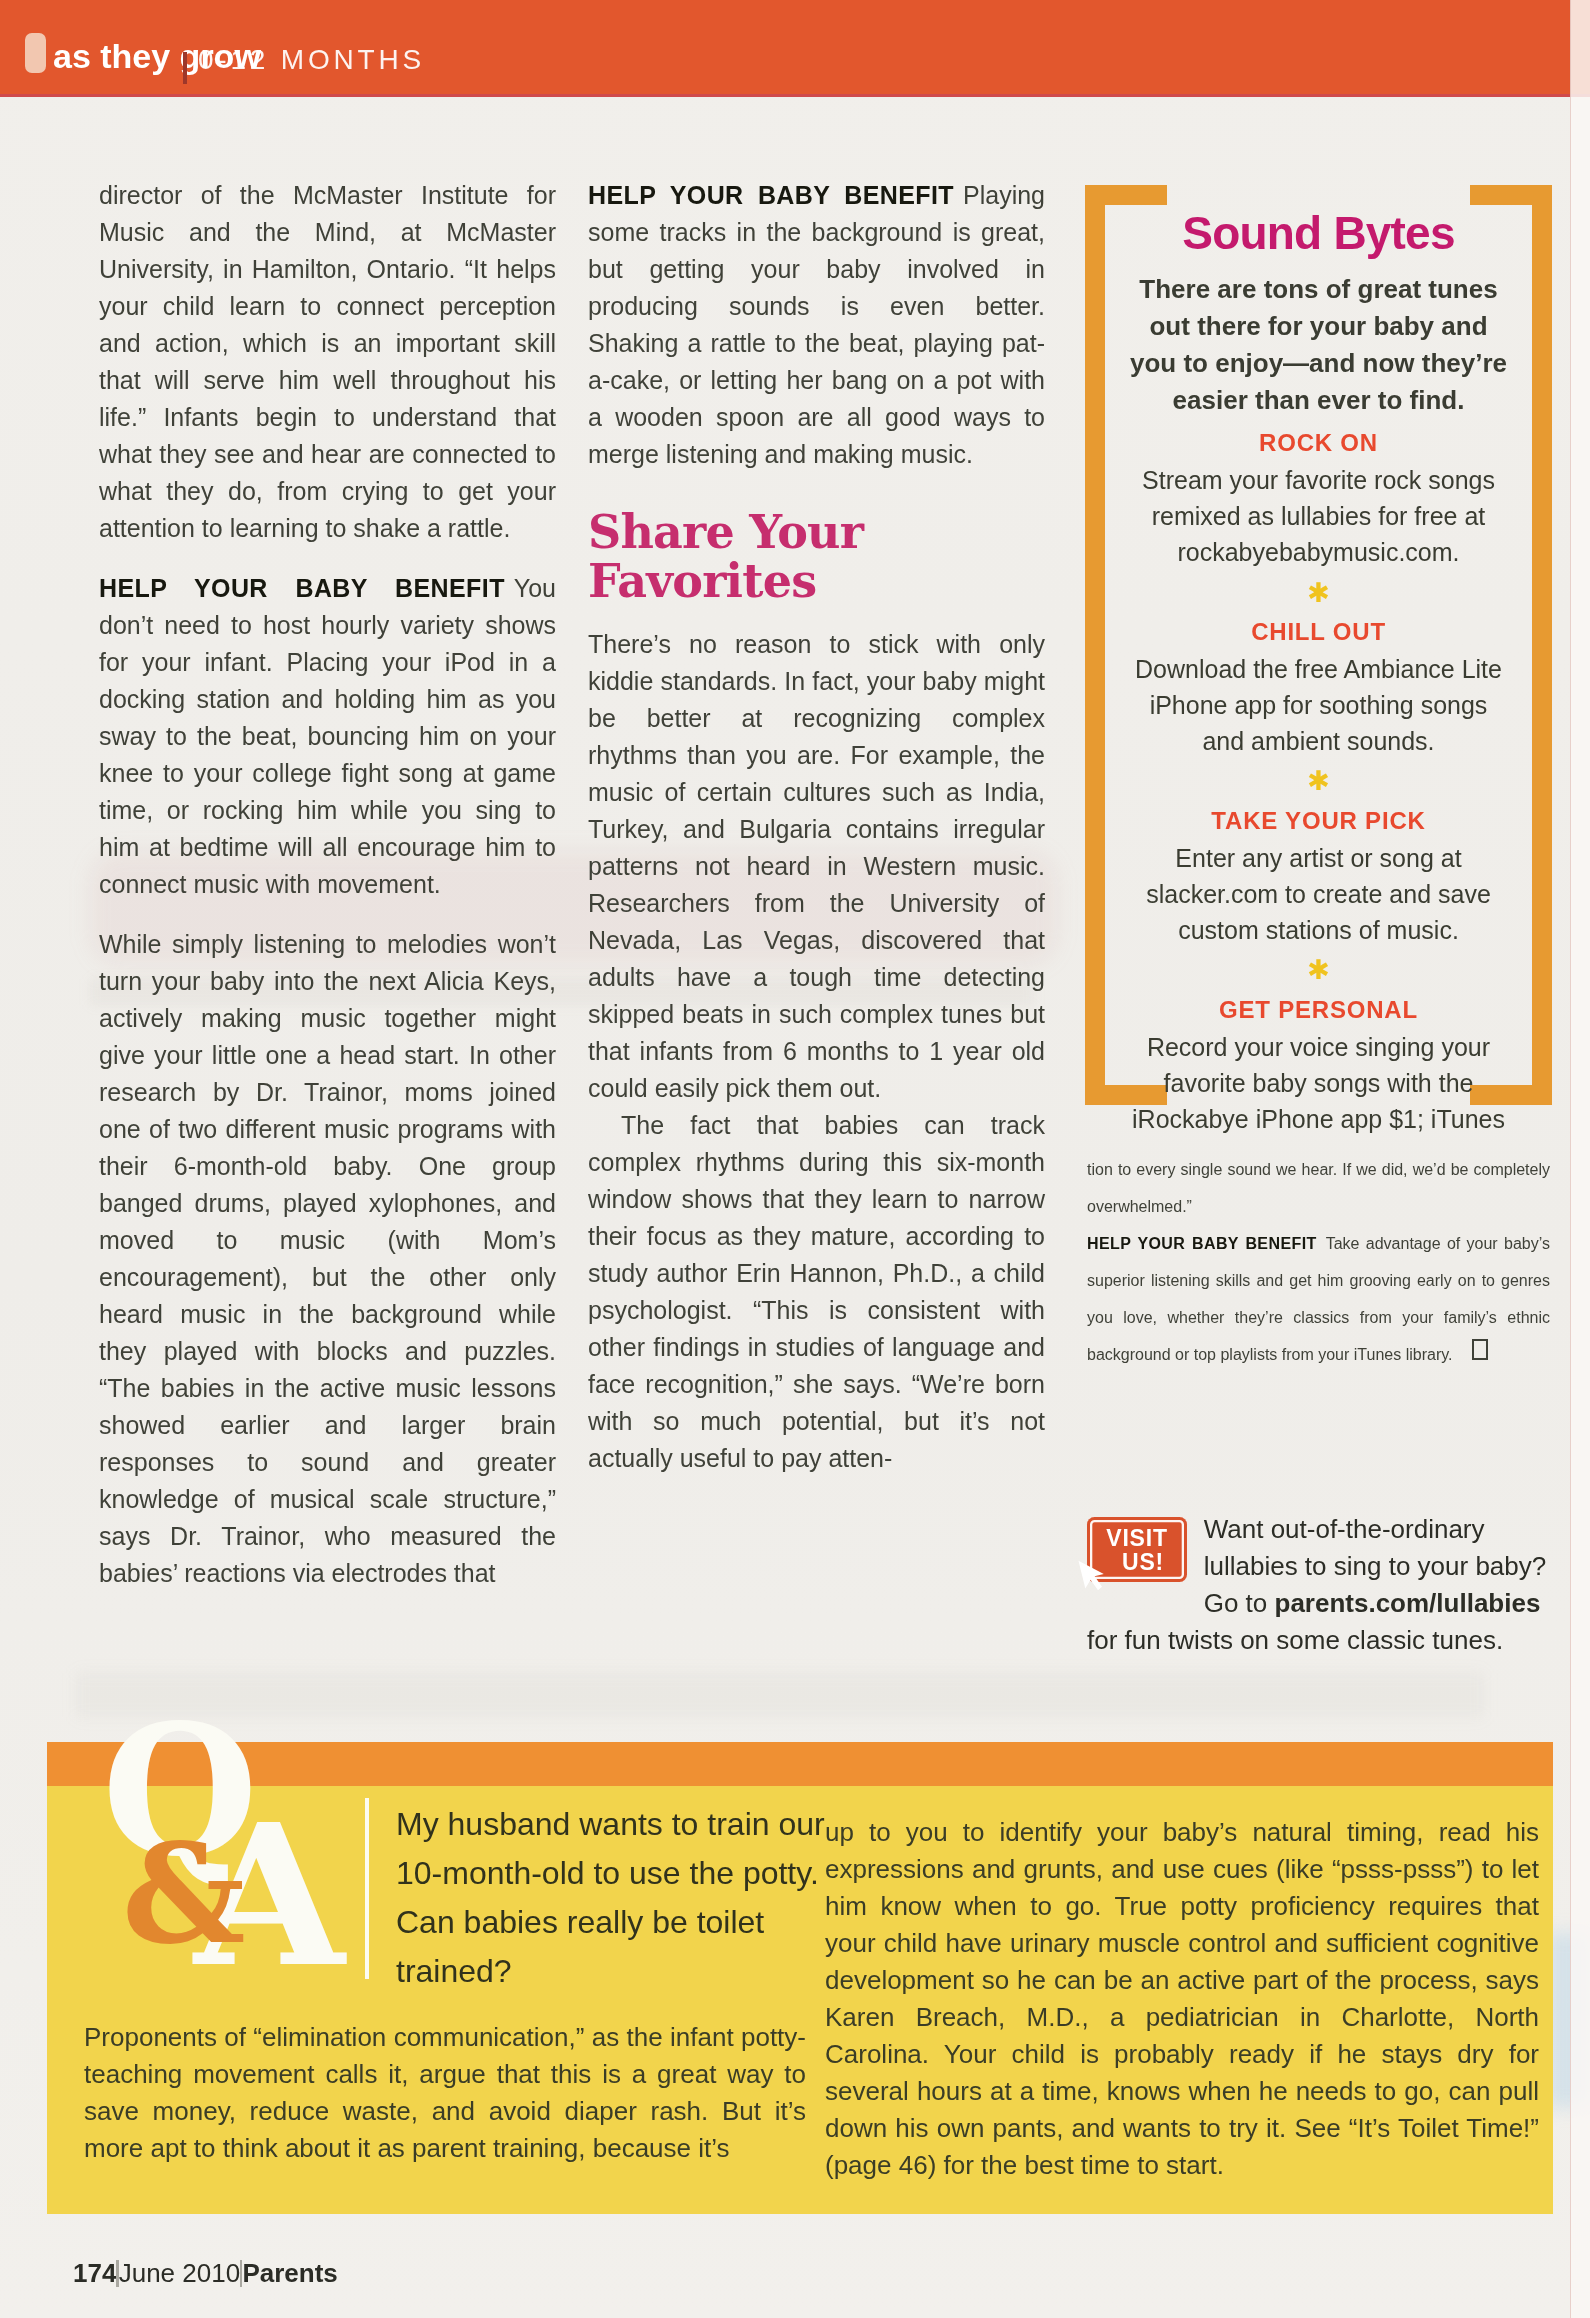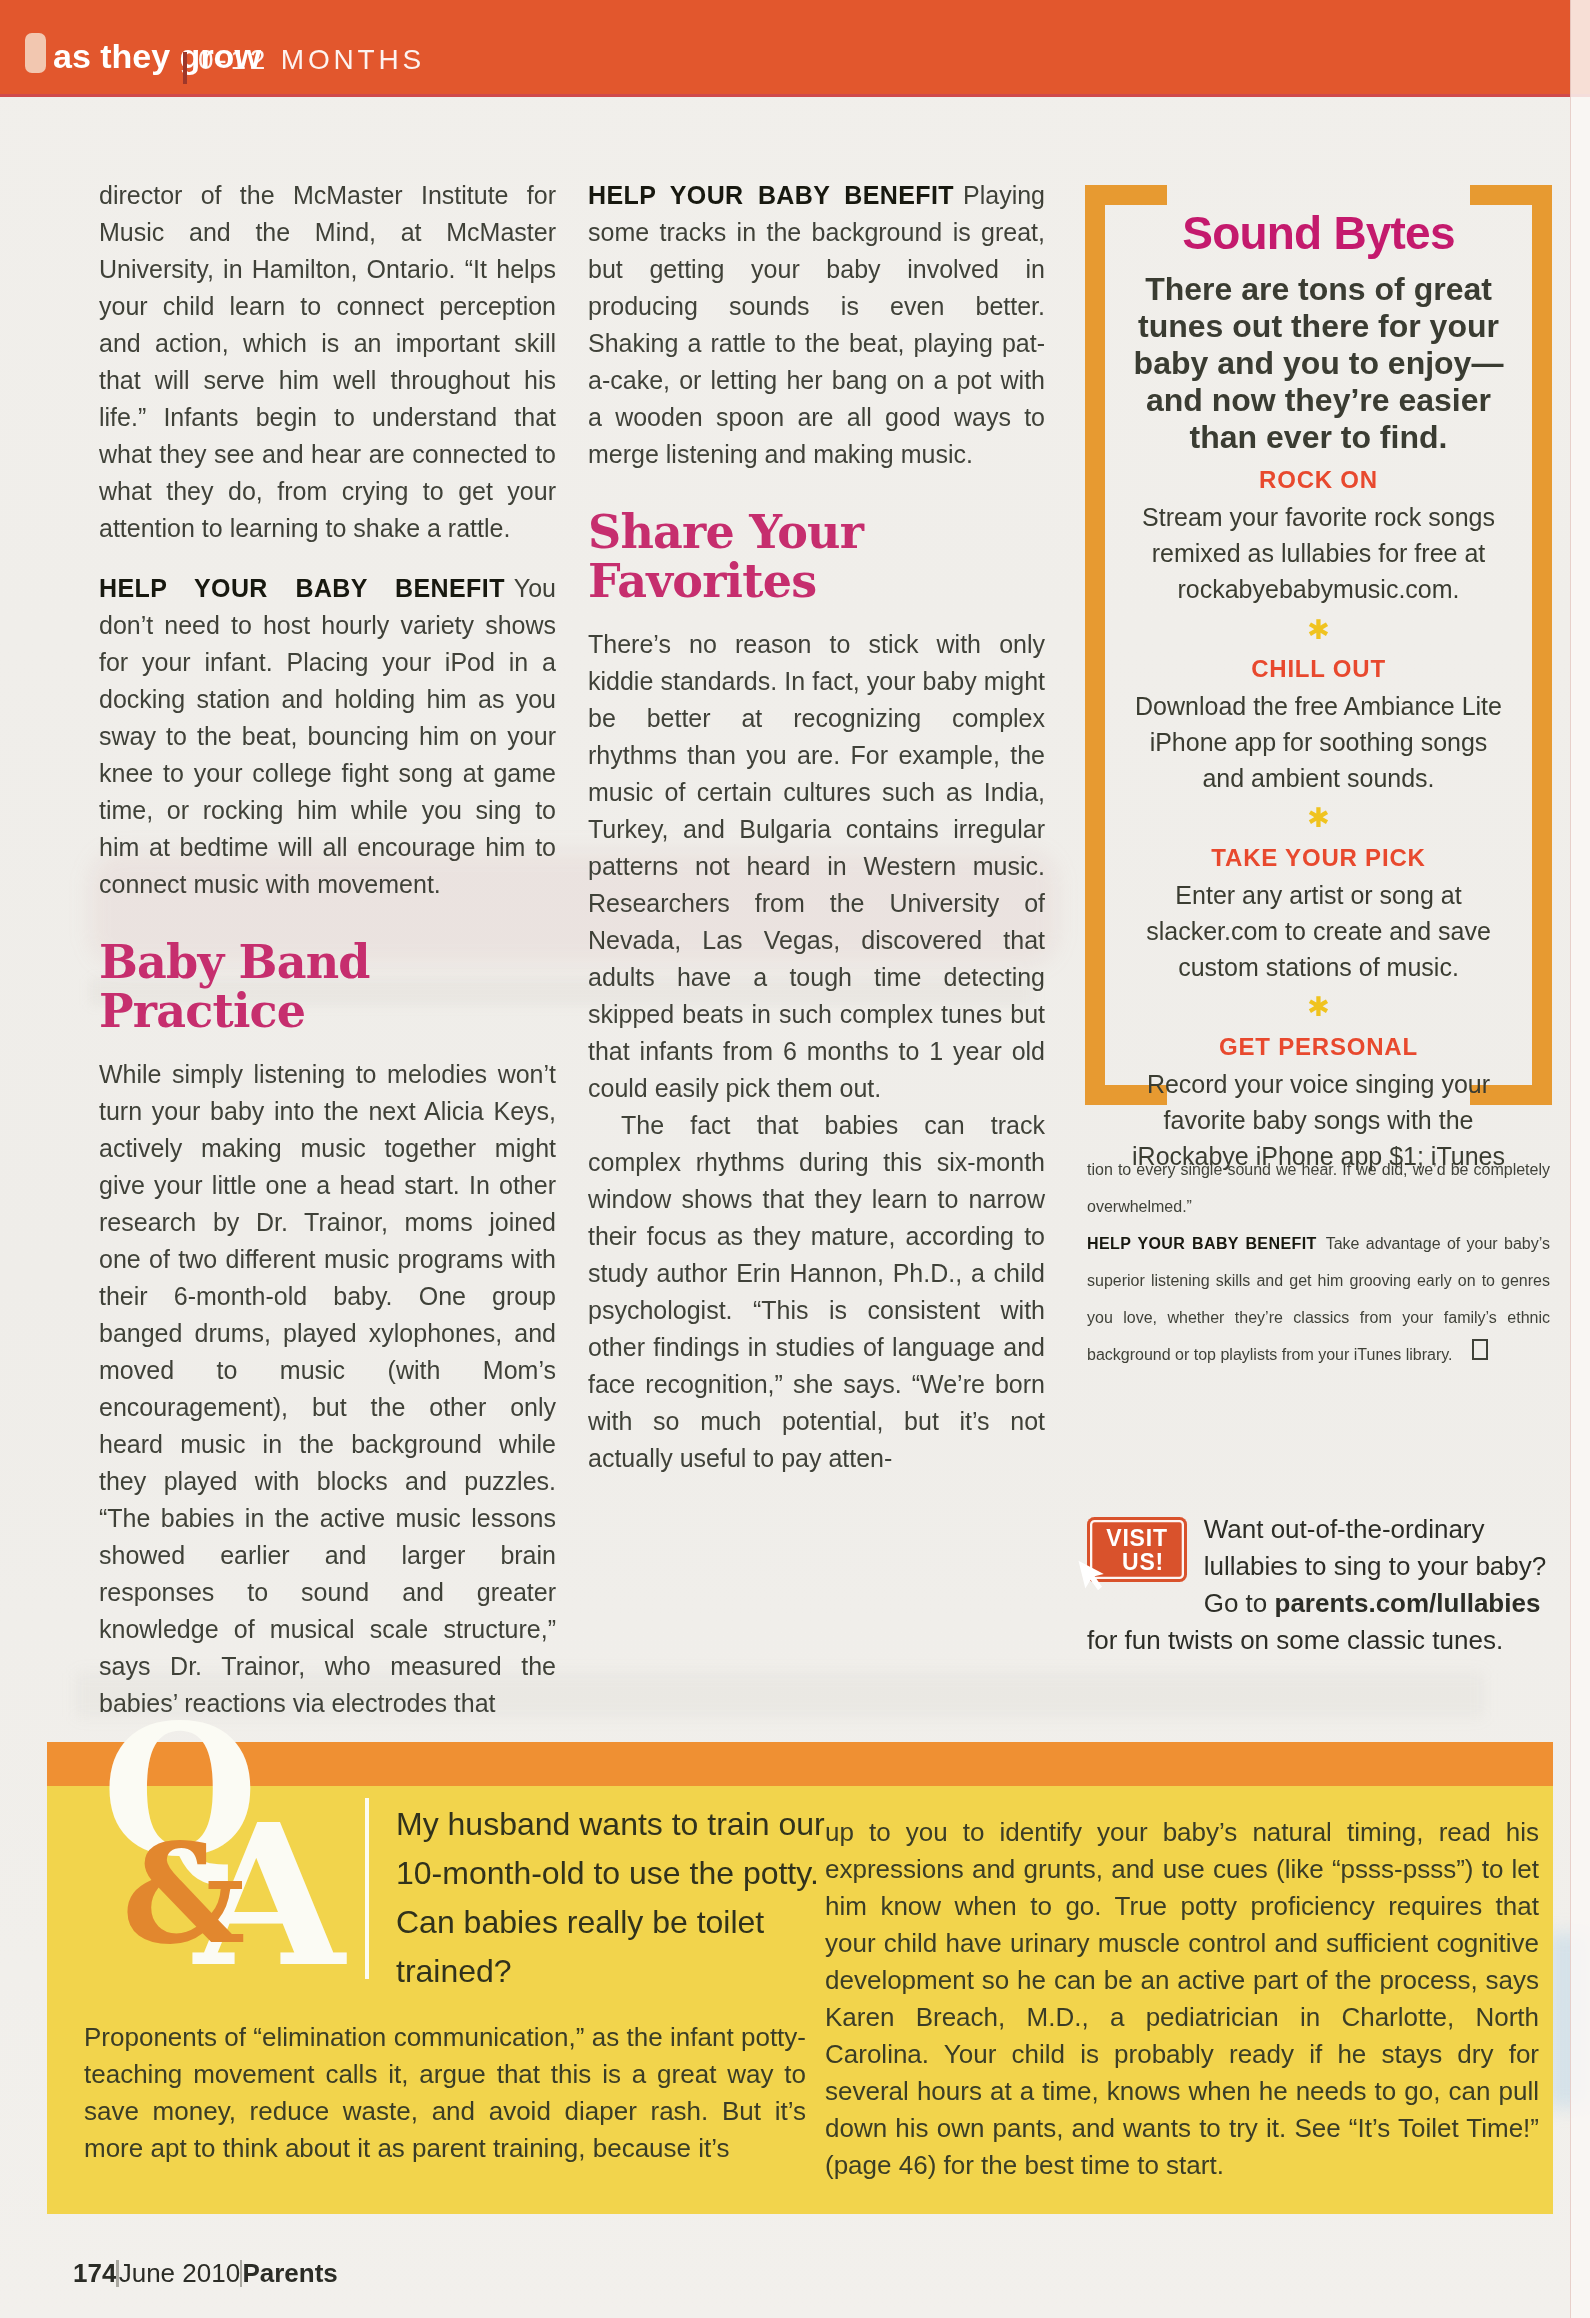--- a/index.html
+++ b/index.html
@@ -33,21 +33,21 @@
   .indent { text-indent:33px; }
 
   
   .soundbox { position:absolute; left:1085px; top:185px; width:467px; height:920px; }
   .sb-bracket { position:absolute; top:0; bottom:0; width:82px; box-sizing:border-box;
     border:0 solid #e79a31; }
   .sb-left  { left:0;  border-left-width:20.6px;  border-top-width:20.6px; border-bottom-width:20.6px; }
   .sb-right { right:0; border-right-width:20.6px; border-top-width:20.6px; border-bottom-width:20.6px; }
   .sb-content { position:absolute; left:44px; right:44px; top:18px; text-align:center; }
   .sb-title { font-size:46px; font-weight:bold; color:#c41a6d; letter-spacing:-0.8px; margin:3px 0 10.7px; }
-  .sb-intro { font-size:32px; line-height:37px; font-weight:bold; color:#3a3c32; margin:0 0 7.6px;text-align:center; }
+  .sb-intro { font-size:26px; line-height:37px; font-weight:bold; color:#3a3c32; margin:0 0 7.6px;text-align:center; }
   .sb-head  { font-size:24px; font-weight:bold; color:#e8492e; letter-spacing:0.8px; margin:10.7px 0 4.6px; }
   .sb-text  { font-size:25px; line-height:36px; color:#3a3c31; margin:0; }
   .sb-sep   { font-family:"DejaVu Sans", sans-serif; font-size:27px; line-height:30px;
     color:#f0c31f; margin:7.6px 0 1.5px; }
 
   
   .col3cont { position:absolute; left:1087px; top:1151px; width:463px; text-align:justify;
     color:#3f4138; font-size:16px; line-height:37px; }
   .col3cont p { margin:0; }
   .endmark { display:inline-block; width:12px; height:16.7px; border:2.3px solid #3f4138;
@@ -115,21 +115,20 @@
   <div class="ghost1"></div>
   <div class="ghost2"></div>
   <div class="ghost3"></div>
   <div class="smudge-blue"></div>
 
   <div class="col col1">
     <p><span>director of the McMaster Institute for Music and the Mind, at McMaster University, in Hamilton, Ontario. “It helps your child learn to connect perception and action, which is an important skill that will serve him well throughout his life.” Infants begin to understand that what they see and hear are connected to what they do, from crying to get your attention to learning to shake a rattle.</span></p>
     <p>
       <span class="lead">HELP YOUR BABY BENEFIT</span><span>You don’t need to host hourly variety shows for your infant. Placing your iPod in a docking station and holding him as you sway to the beat, bouncing him on your knee to your college fight song at game time, or rocking him while you sing to him at bedtime will all encourage him to connect music with movement.</span>
     </p>
-    <h2 class="pink">Baby Band Practice</h2>
     <p><span>While simply listening to melodies won’t turn your baby into the next Alicia Keys, actively making music together might give your little one a head start. In other research by Dr. Trainor, moms joined one of two different music programs with their 6-month-old baby. One group banged drums, played xylophones, and moved to music (with Mom’s encouragement), but the other only heard music in the background while they played with blocks and puzzles. “The babies in the active music lessons showed earlier and larger brain responses to sound and greater knowledge of musical scale structure,” says Dr. Trainor, who measured the babies’ reactions via electrodes that</span></p>
   </div>
 
   <div class="col col2">
     <p class="m0">
       <span class="lead">HELP YOUR BABY BENEFIT</span><span>Playing some tracks in the background is great, but getting your baby involved in producing sounds is even better. Shaking a rattle to the beat, playing pat-a-cake, or letting her bang on a pot with a wooden spoon are all good ways to merge listening and making music.</span>
     </p>
     <h2 class="pink">Share Your Favorites</h2>
     <p class="m0"><span>There’s no reason to stick with only kiddie standards. In fact, your baby might be better at recognizing complex rhythms than you are. For example, the music of certain cultures such as India, Turkey, and Bulgaria contains irregular patterns not heard in Western music. Researchers from the University of Nevada, Las Vegas, discovered that adults have a tough time detecting skipped beats in such complex tunes but that infants from 6 months to 1 year old could easily pick them out.</span></p>
     <p class="indent"><span>The fact that babies can track complex rhythms during this six-month window shows that they learn to narrow their focus as they mature, according to study author Erin Hannon, Ph.D., a child psychologist. “This is consistent with other findings in studies of language and face recognition,” she says. “We’re born with so much potential, but it’s not actually useful to pay atten-</span></p>

